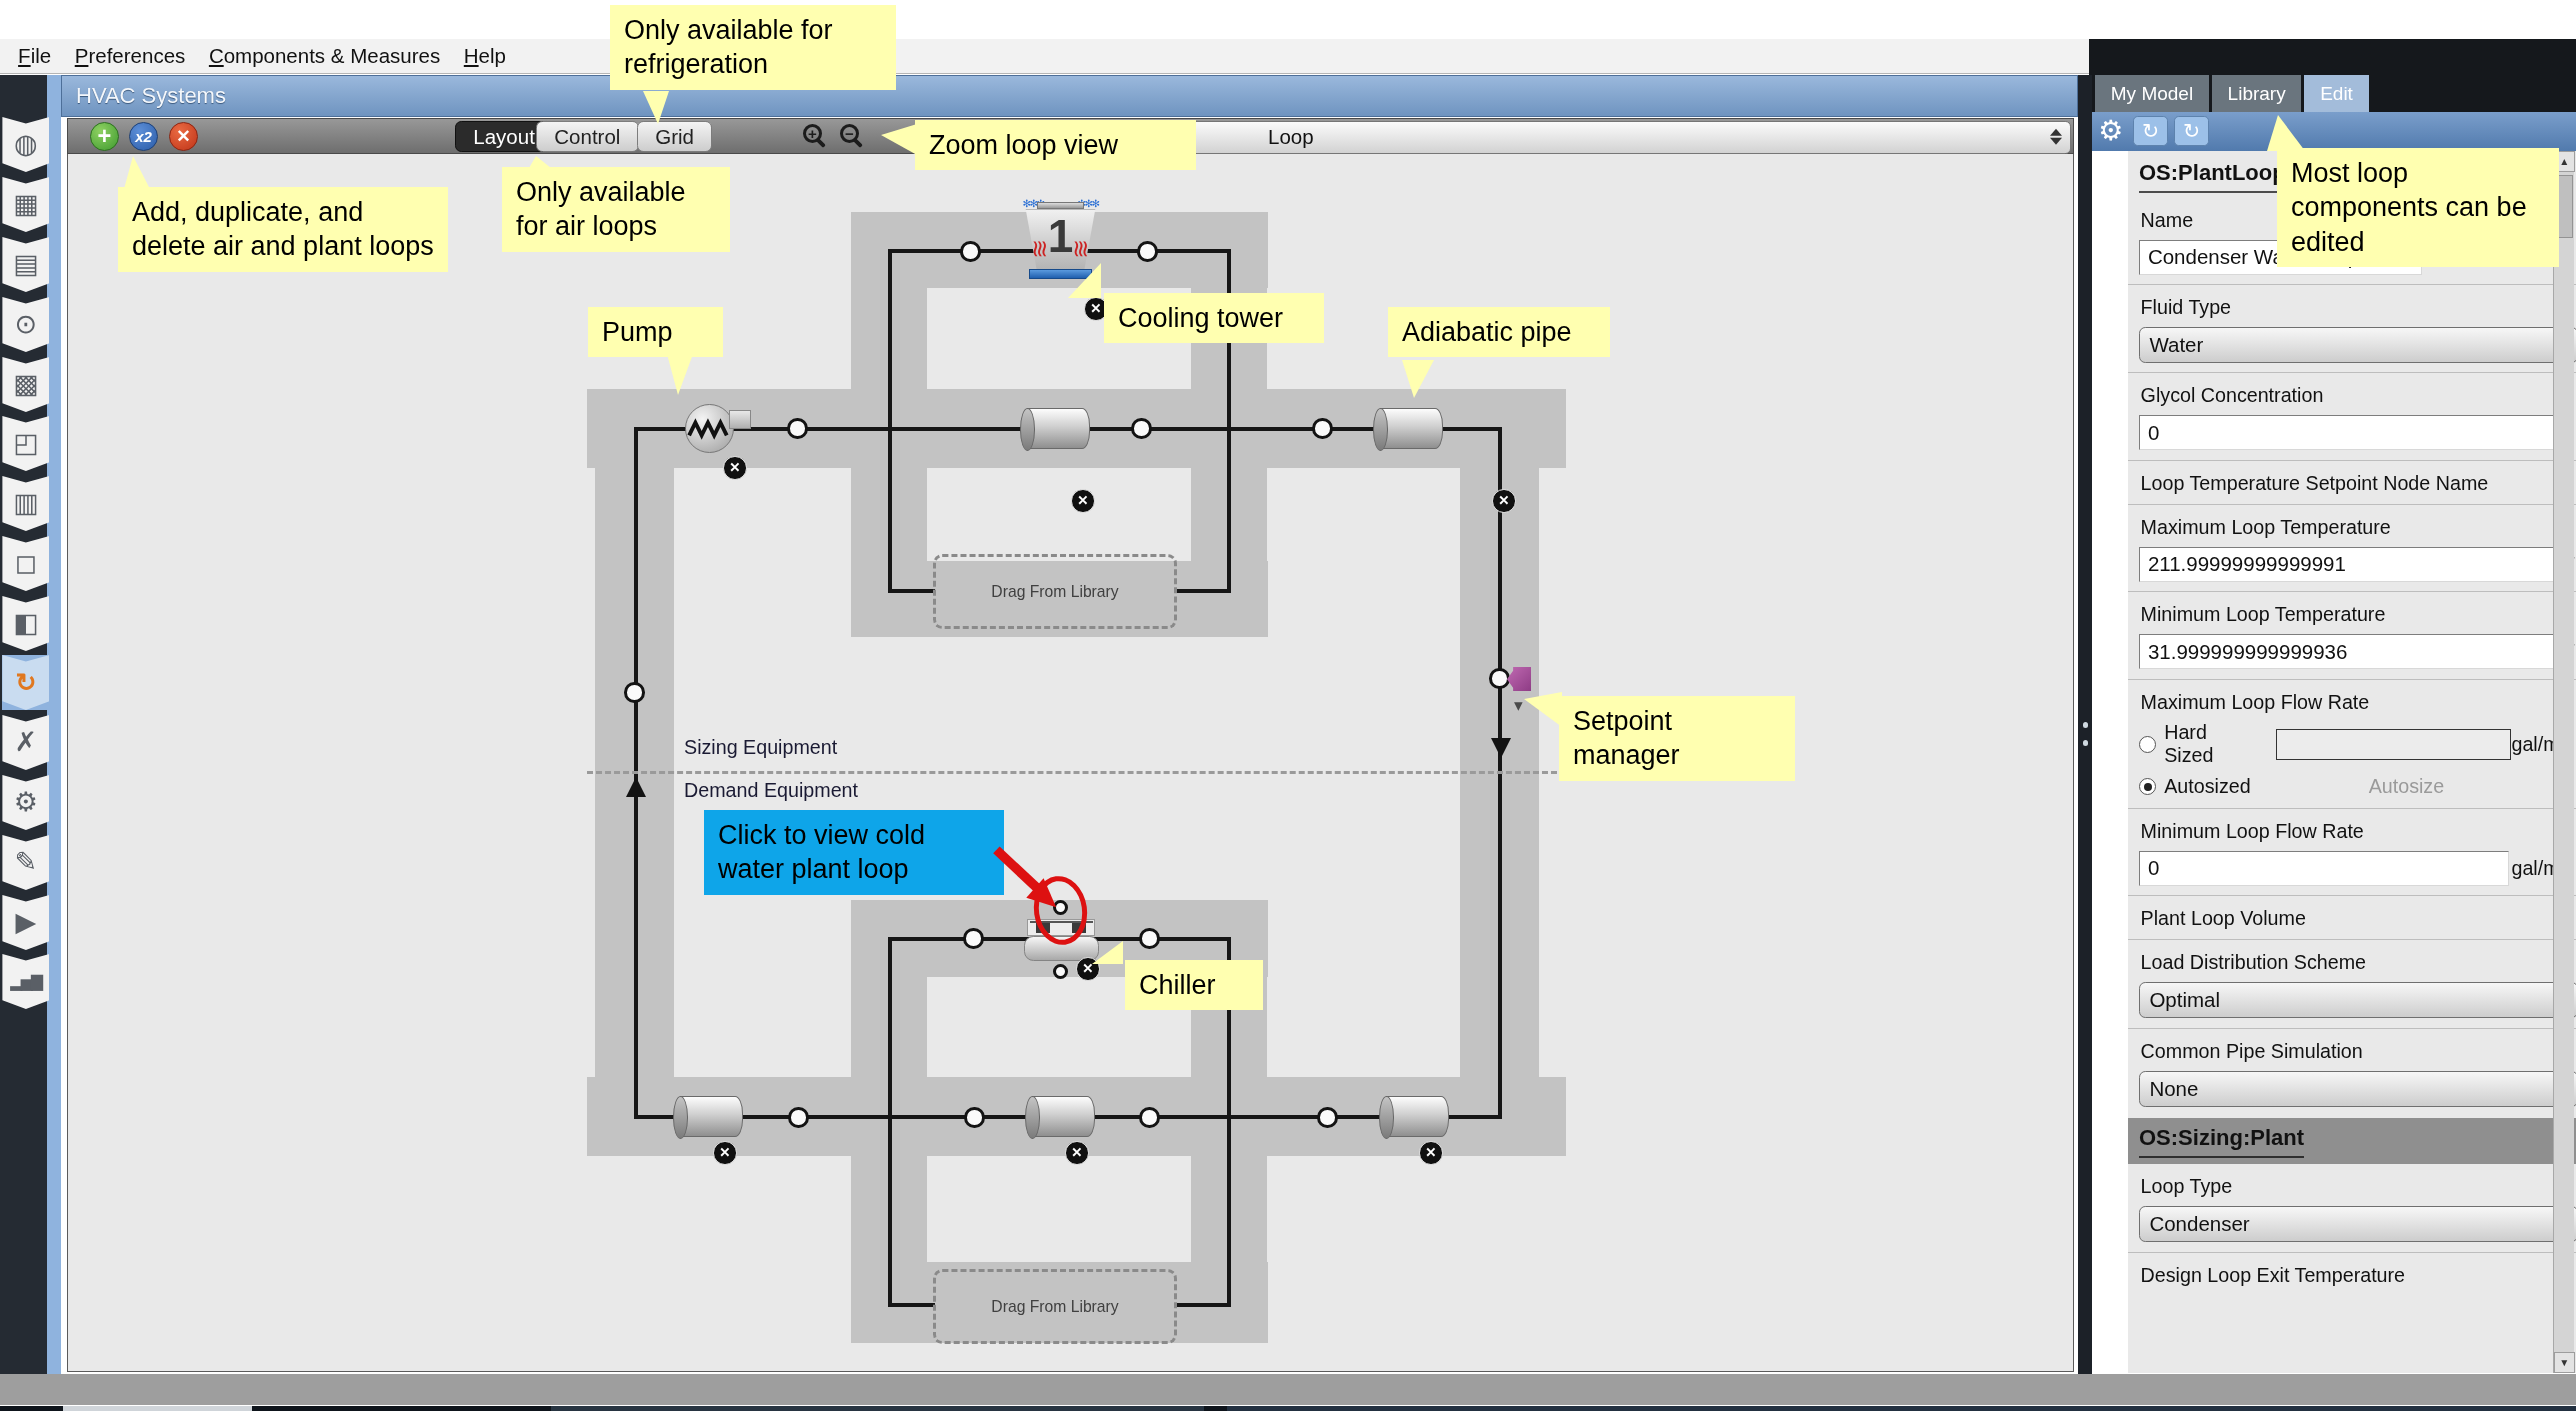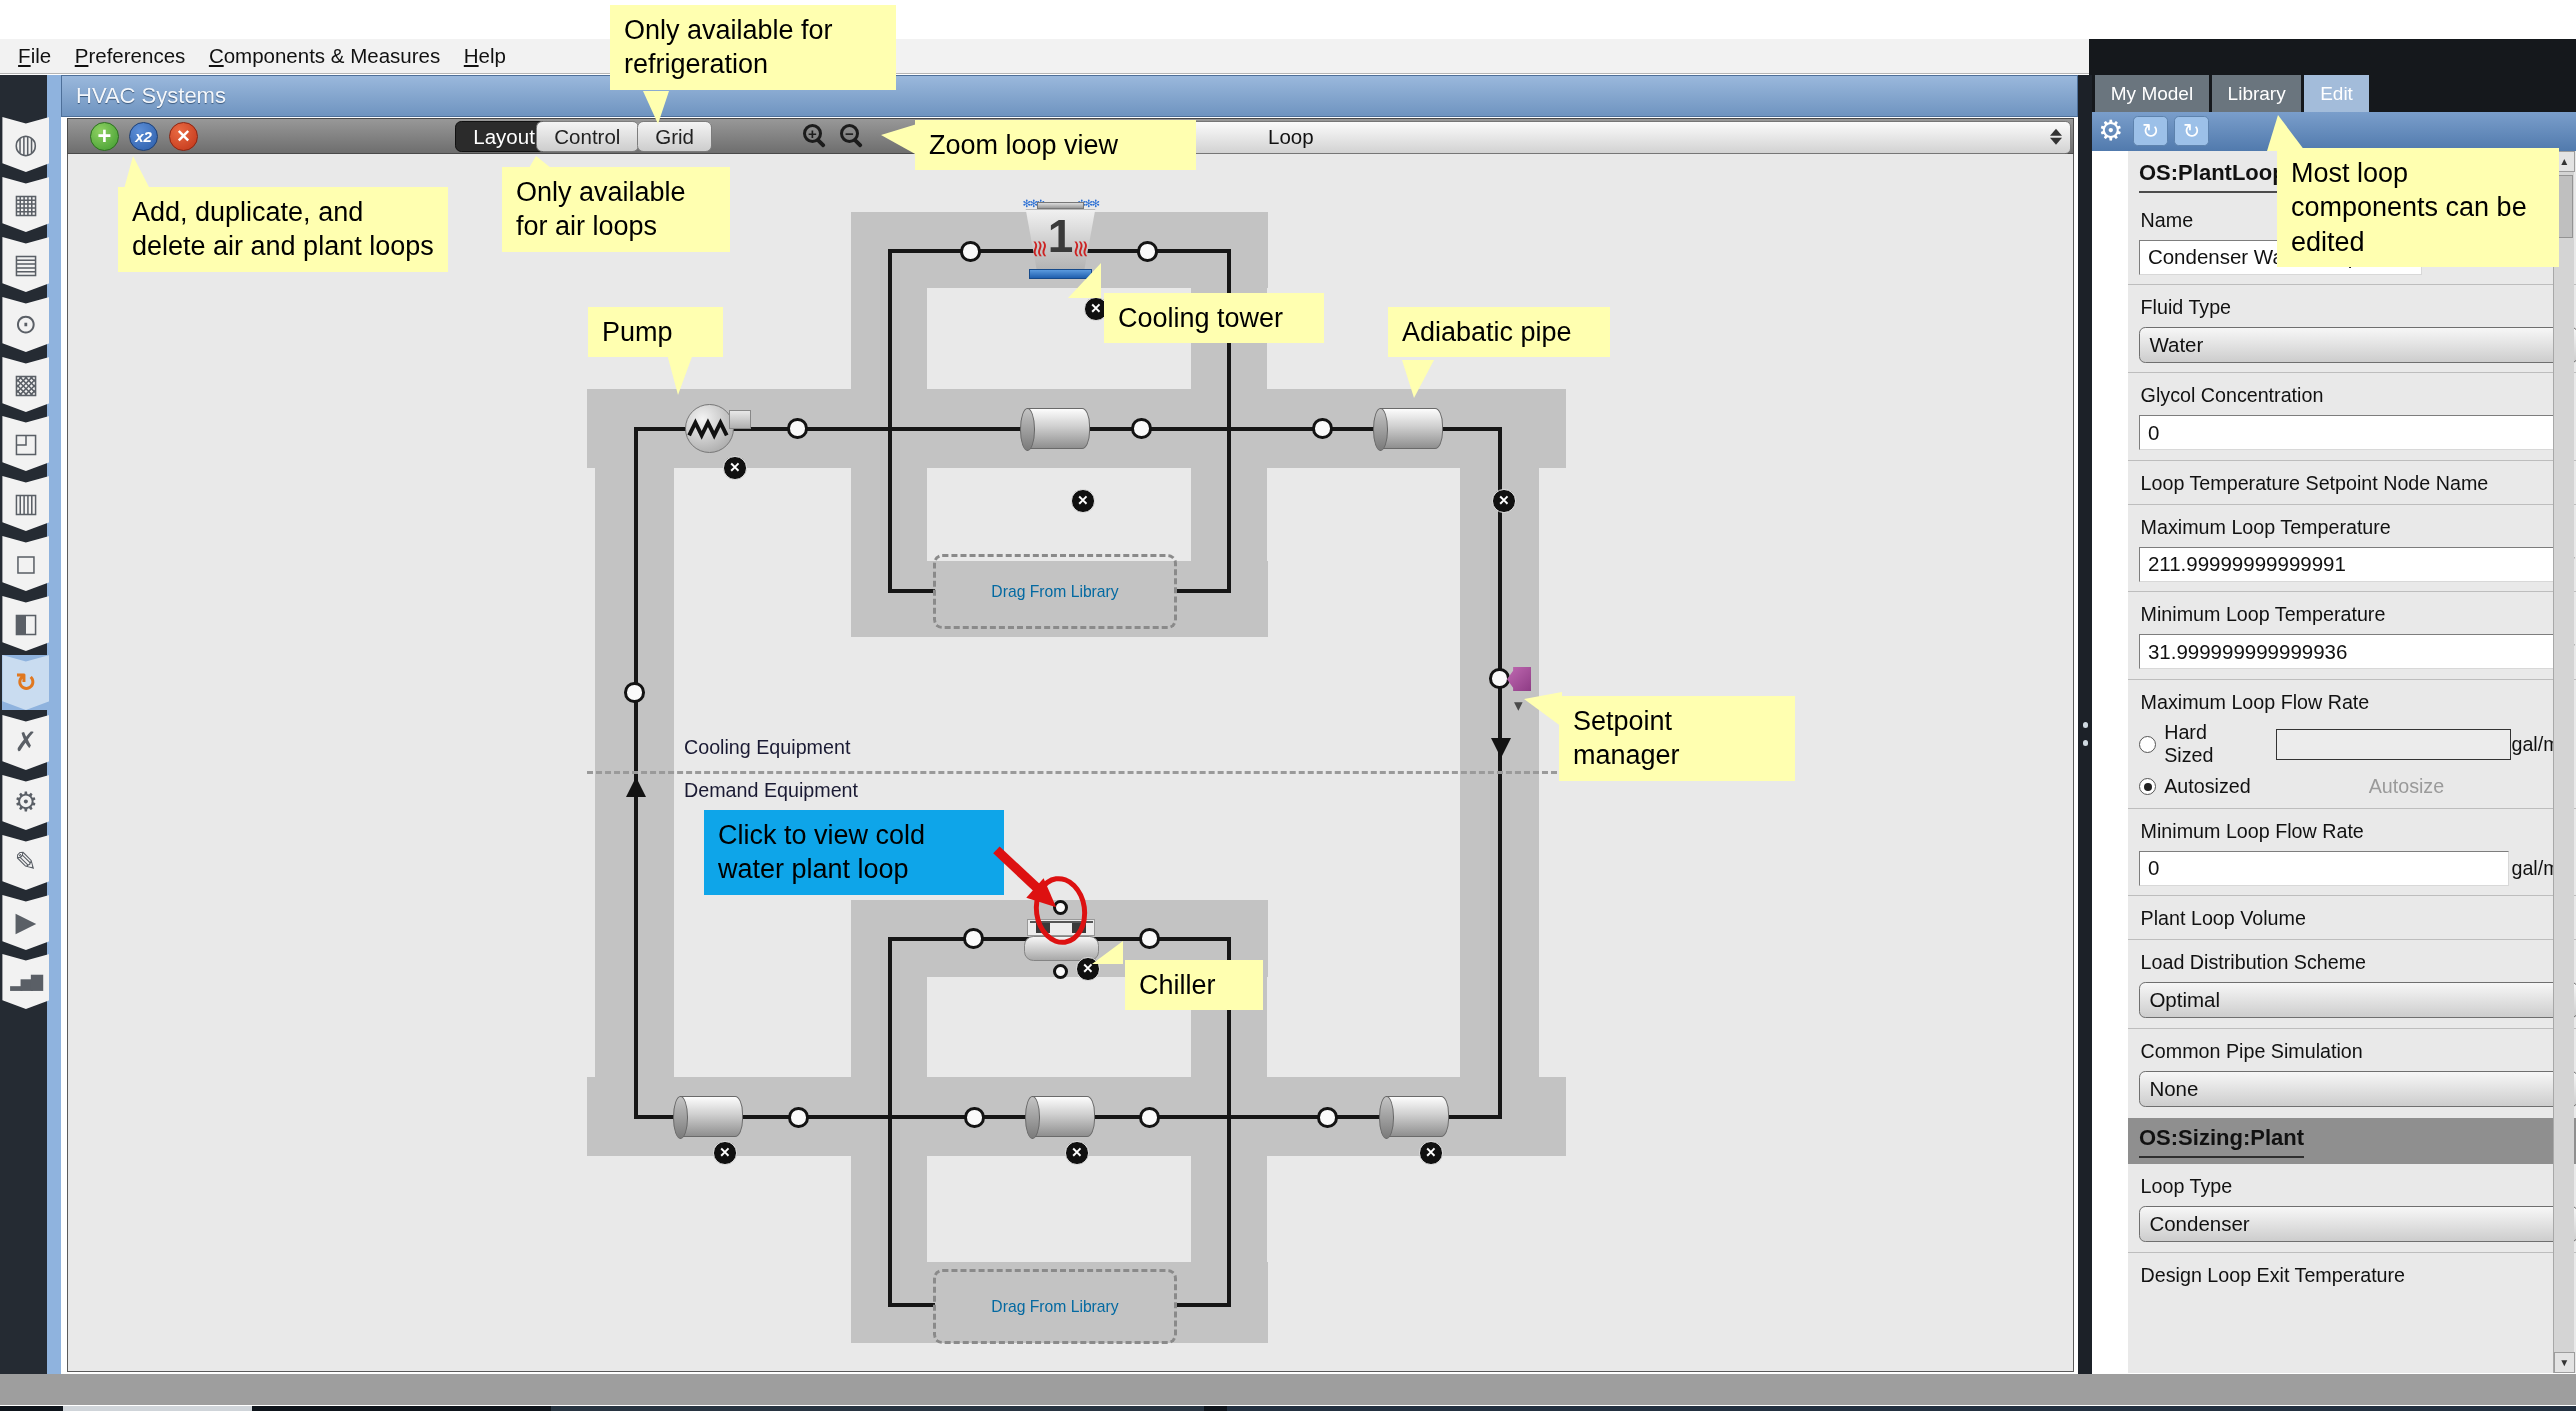--- a/index.html
+++ b/index.html
@@ -63,21 +63,21 @@
             border:0.8px solid #5a5a5a; border-top:none; overflow:hidden; }
   .band { position:absolute; background:#c3c3c3; }
   .pline { position:absolute; background:#161616; }
   .node { position:absolute; width:20.5px; height:20.5px; border-radius:50%;
           border:3.9px solid #131313; background:#fafafa; }
   .node.small { width:15px; height:15px; border-width:3.1px; }
   .xbadge { position:absolute; width:23.6px; height:23.6px; border-radius:50%; background:#101010;
             border:1.6px solid #f0f0f0; color:#fff; font-size:13.4px; font-weight:bold;
             display:flex; align-items:center; justify-content:center; }
   .dragbox { position:absolute; border:3.1px dashed #8a8a8a; border-radius:9.4px;
-             display:flex; align-items:center; justify-content:center; font-size:15.7px; color:#0369a1; }
+             display:flex; align-items:center; justify-content:center; font-size:15.7px; color:#404040; }
   .cylinder { position:absolute; width:69px; height:41px; border:0.8px solid #6a6a6a; border-radius:7.9px/17.3px;
               background:linear-gradient(180deg,#fdfdfd 0%,#cfcfcf 45%,#8f8f8f 100%); }
   .cylinder::before { content:''; position:absolute; left:-2.4px; top:-0.8px; width:13.4px; height:41px;
               border-radius:50%; background:linear-gradient(180deg,#c4c4c4,#7b7b7b); border:0.8px solid #666; }
   .pump-ball { position:absolute; width:49px; height:49px; border-radius:50%; border:0.8px solid #777;
                background:radial-gradient(circle at 35% 30%,#f4f4f4,#9c9c9c); }
   .pump-out { position:absolute; width:22px; height:19px; background:linear-gradient(180deg,#e8e8e8,#b0b0b0); border:0.8px solid #888; }
   .arrow-up { position:absolute; width:0; height:0; border-left:10.2px solid transparent;
               border-right:10.2px solid transparent; border-bottom:20.5px solid #131313; }
   .arrow-dn { position:absolute; width:0; height:0; border-left:10.2px solid transparent;
@@ -296,21 +296,21 @@
   <div class="pline" style="left:566px;top:961px;width:868px;height:3.9px;"></div>
   <div class="pline" style="left:820px;top:783px;width:340px;height:3.9px;"></div>
   <div class="pline" style="left:820px;top:783px;width:3.9px;height:370px;"></div>
   <div class="pline" style="left:1159px;top:783px;width:3.9px;height:370px;"></div>
   <div class="pline" style="left:820px;top:1149px;width:47px;height:3.9px;"></div>
   <div class="pline" style="left:1109px;top:1149px;width:53px;height:3.9px;"></div>
 
   <div id="divider-dashed"></div>
   <div class="arrow-up" style="left:558px;top:623px;"></div>
   <div class="arrow-dn" style="left:1423px;top:584px;"></div>
-  <div class="eq-label" style="left:616px;top:582px;">Cooling Equipment</div>
+  <div class="eq-label" style="left:616px;top:582px;">Sizing Equipment</div>
   <div class="eq-label" style="left:616px;top:625px;">Demand Equipment</div>
 
   <div class="dragbox" style="left:865px;top:400px;width:244px;height:75px;">Drag From Library</div>
   <div class="dragbox" style="left:865px;top:1115px;width:244px;height:75px;">Drag From Library</div>
 
   <div class="node" style="left:892px;top:87px;"></div>
   <div class="node" style="left:1069px;top:87px;"></div>
   <div class="node" style="left:719px;top:264px;"></div>
   <div class="node" style="left:1063px;top:264px;"></div>
   <div class="node" style="left:1244px;top:264px;"></div>

